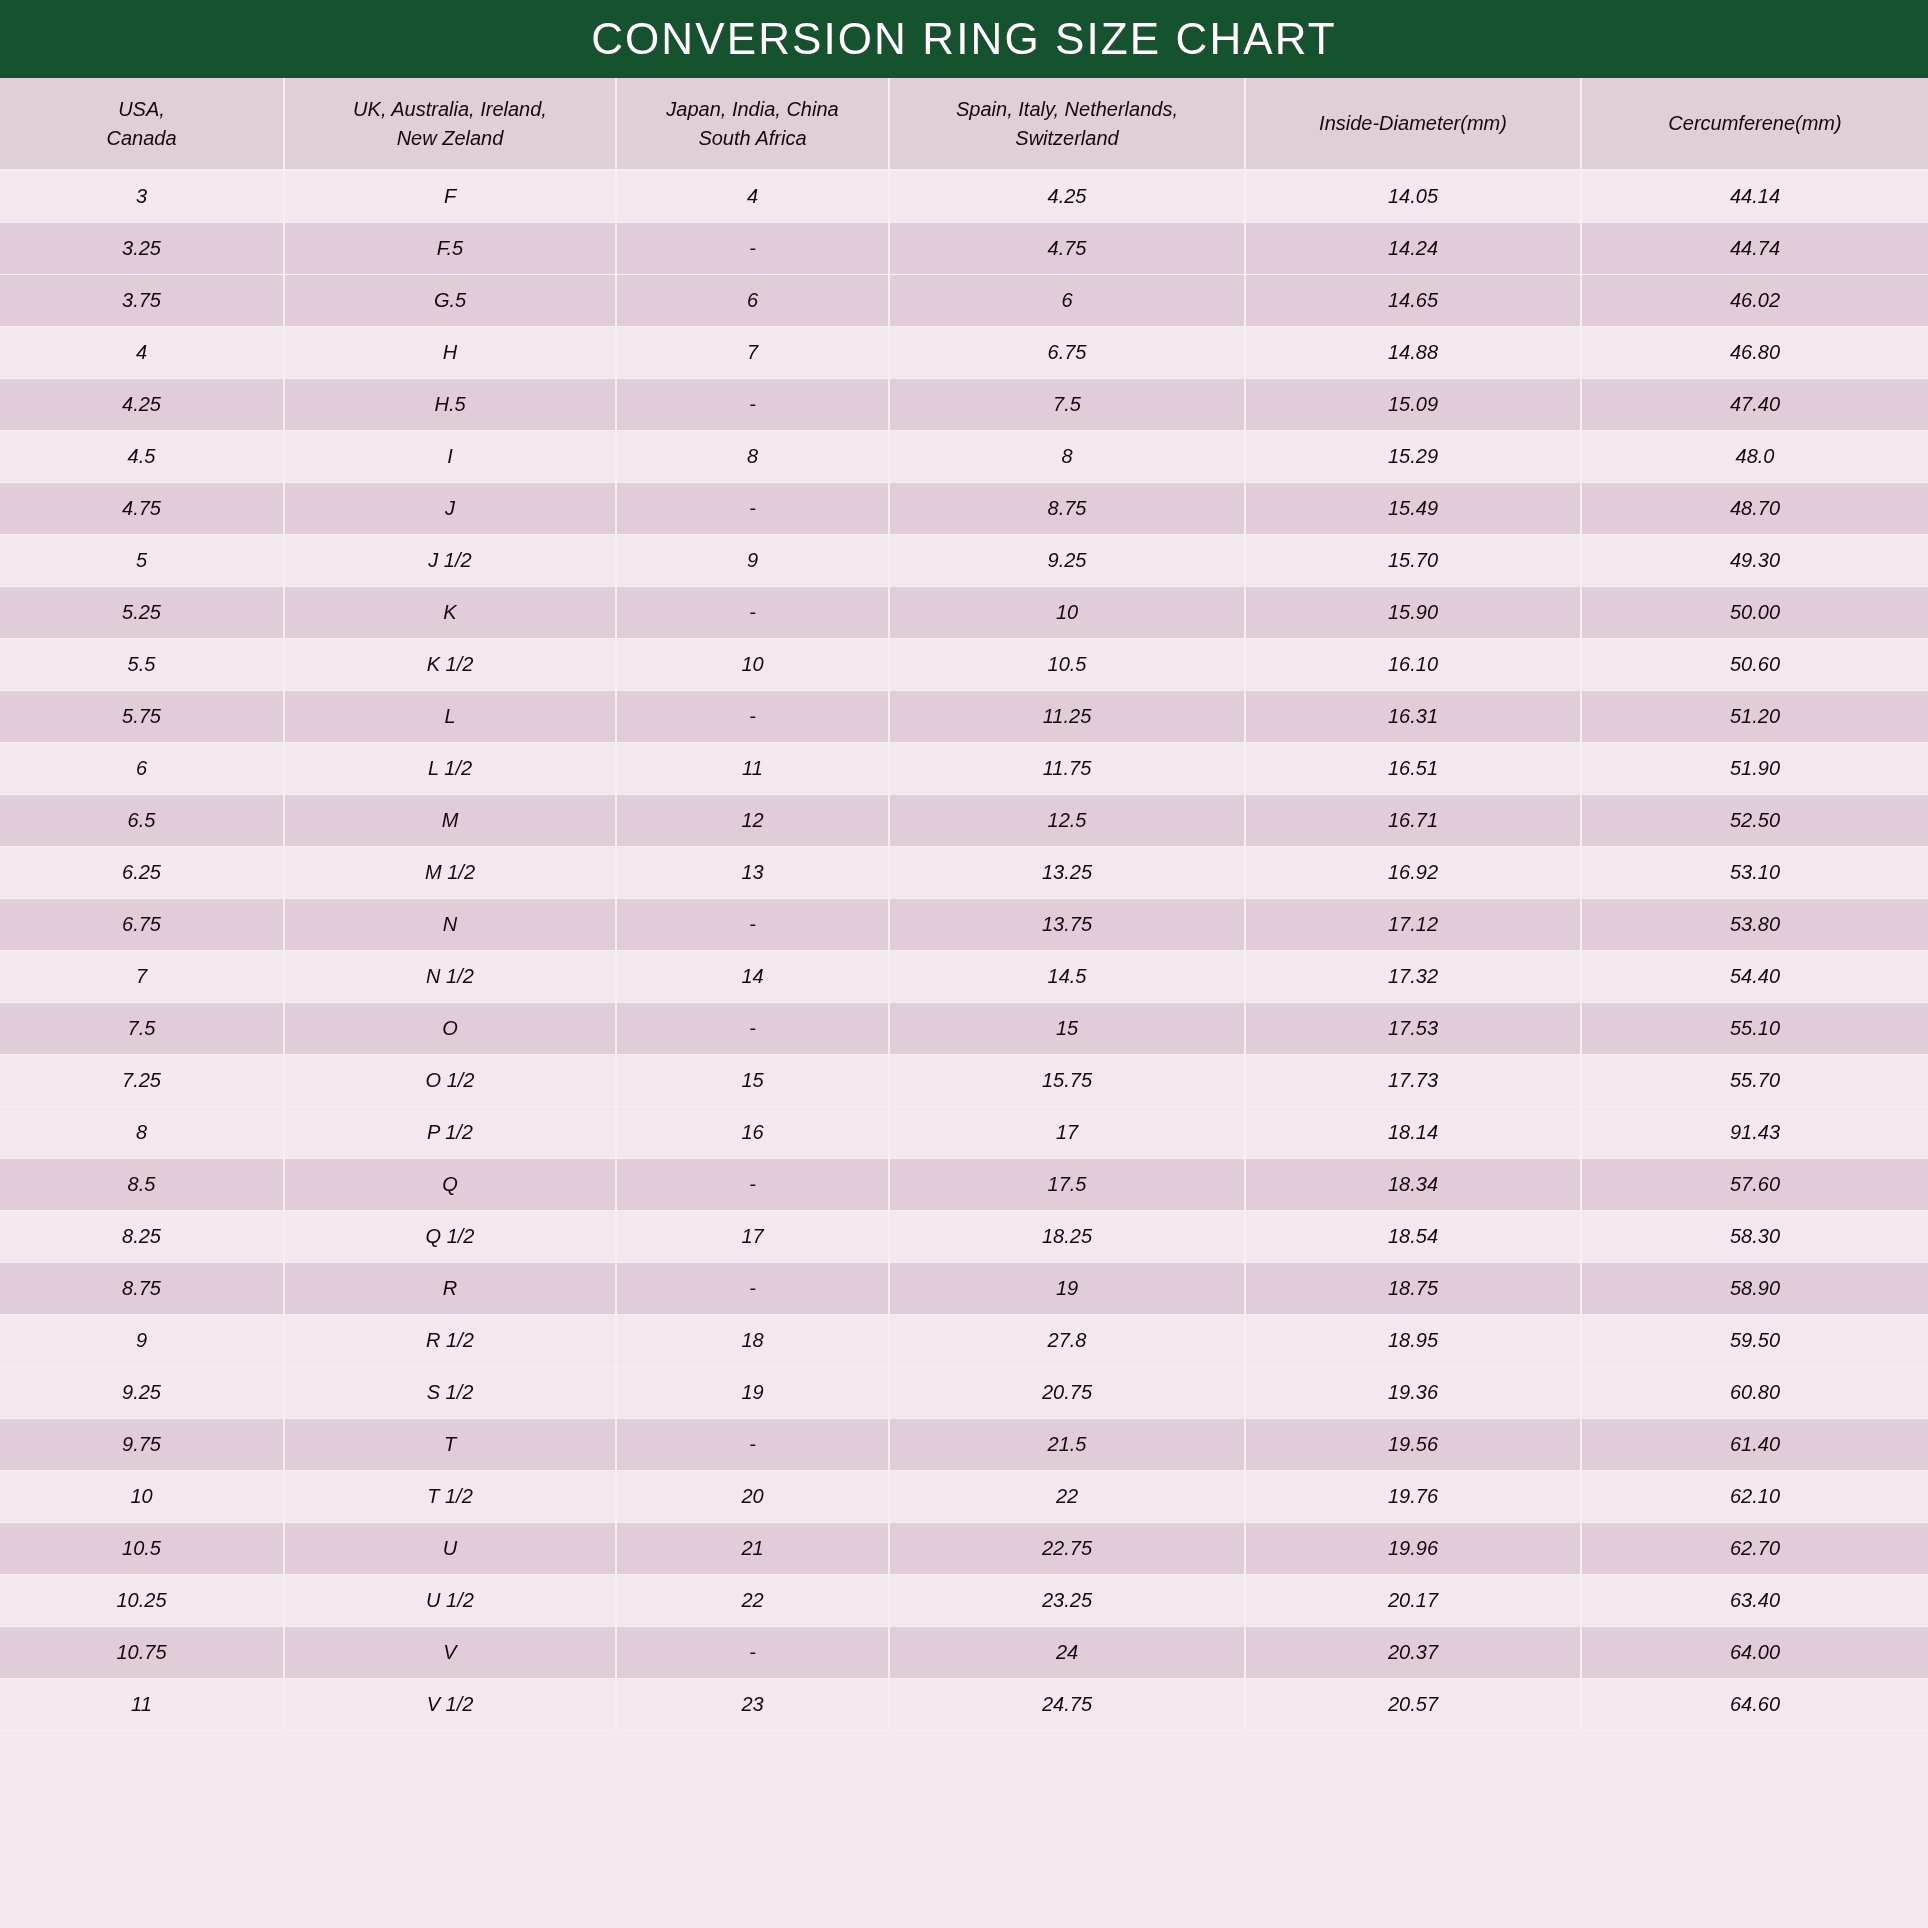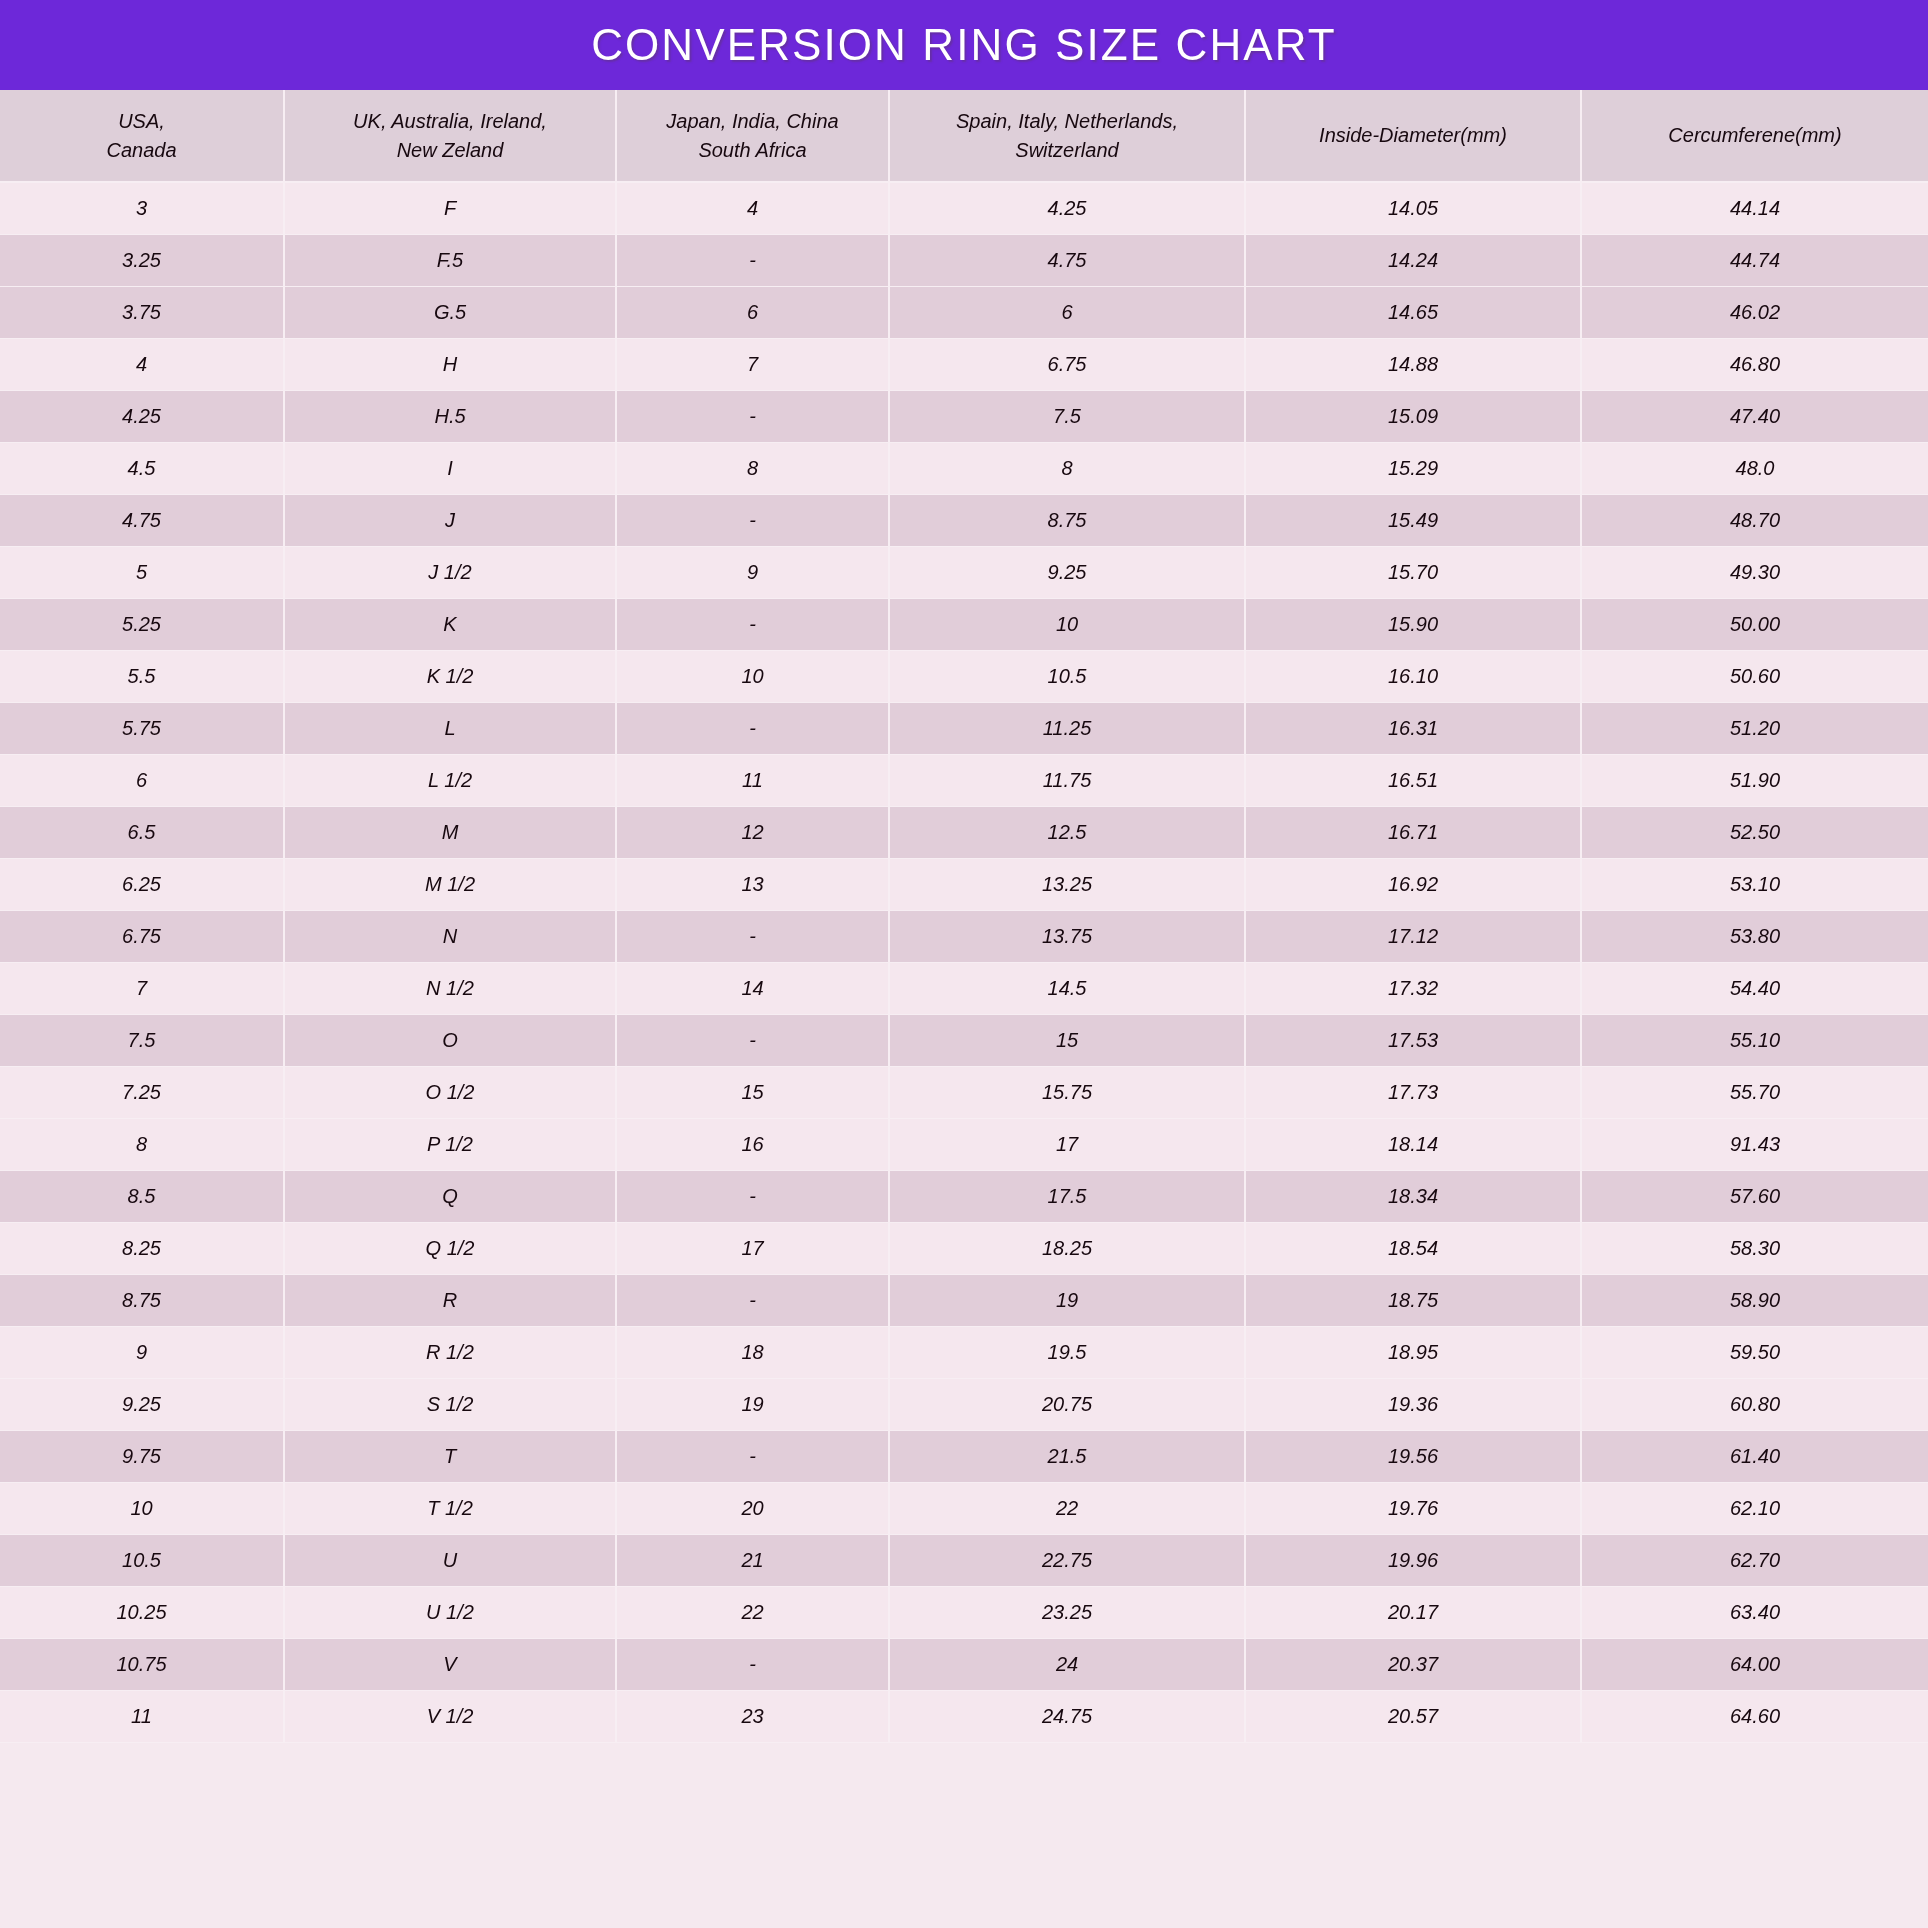--- a/index.html
+++ b/index.html
@@ -17,22 +17,22 @@
     height: 1928px;
     display: flex;
     flex-direction: column;
     overflow: hidden;
     background: #f5e9ef;
   }
 
   
   .title-bar {
     flex: 0 0 auto;
-    height: 90px;
-    background: #6d28d9;
+    height: 78px;
+    background: #14532d;
     display: flex;
     align-items: center;
     justify-content: center;
   }
   .title-text {
     color: #ffffff;
     font-size: 44px;
     letter-spacing: 2.1px;
     font-weight: 400;
     text-shadow: 1.9px 1.9px 1.9px rgba(90,60,75,0.35);
@@ -303,21 +303,21 @@
           <td>R</td>
           <td>-</td>
           <td>19</td>
           <td>18.75</td>
           <td>58.90</td>
         </tr>
         <tr class="row-light">
           <td>9</td>
           <td>R 1/2</td>
           <td>18</td>
-          <td>19.5</td>
+          <td>27.8</td>
           <td>18.95</td>
           <td>59.50</td>
         </tr>
         <tr class="row-light">
           <td>9.25</td>
           <td>S 1/2</td>
           <td>19</td>
           <td>20.75</td>
           <td>19.36</td>
           <td>60.80</td>

